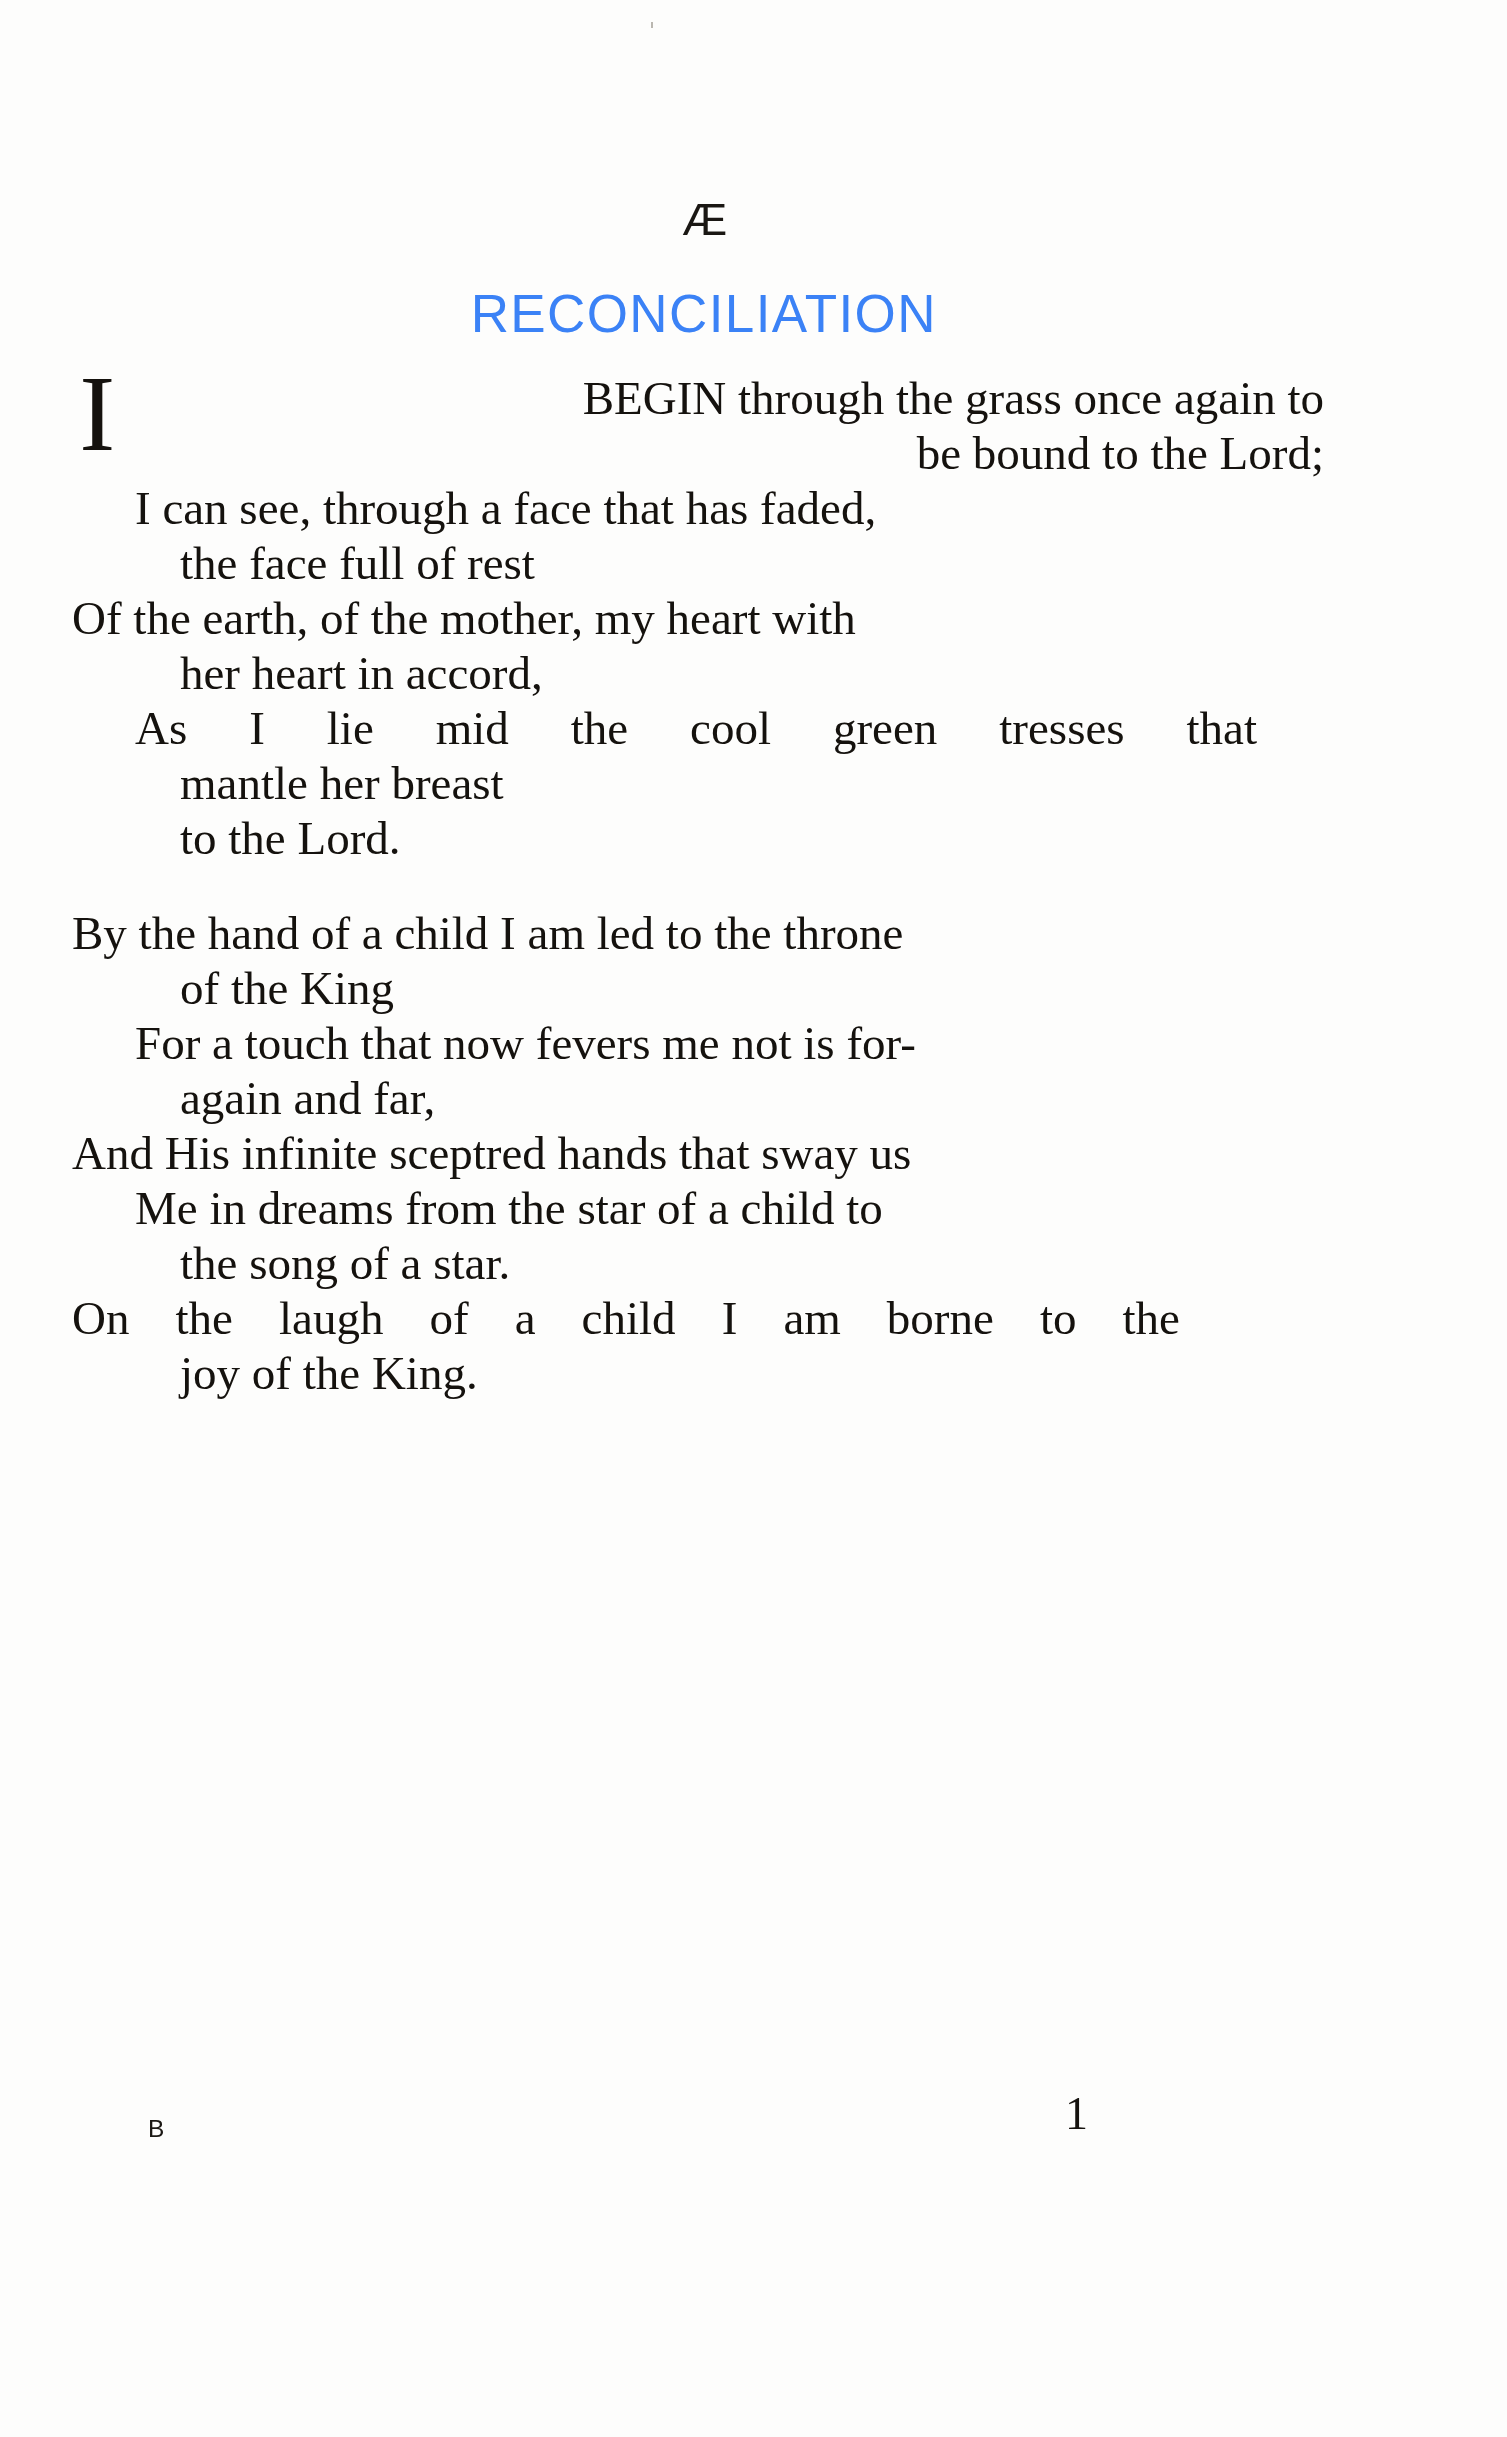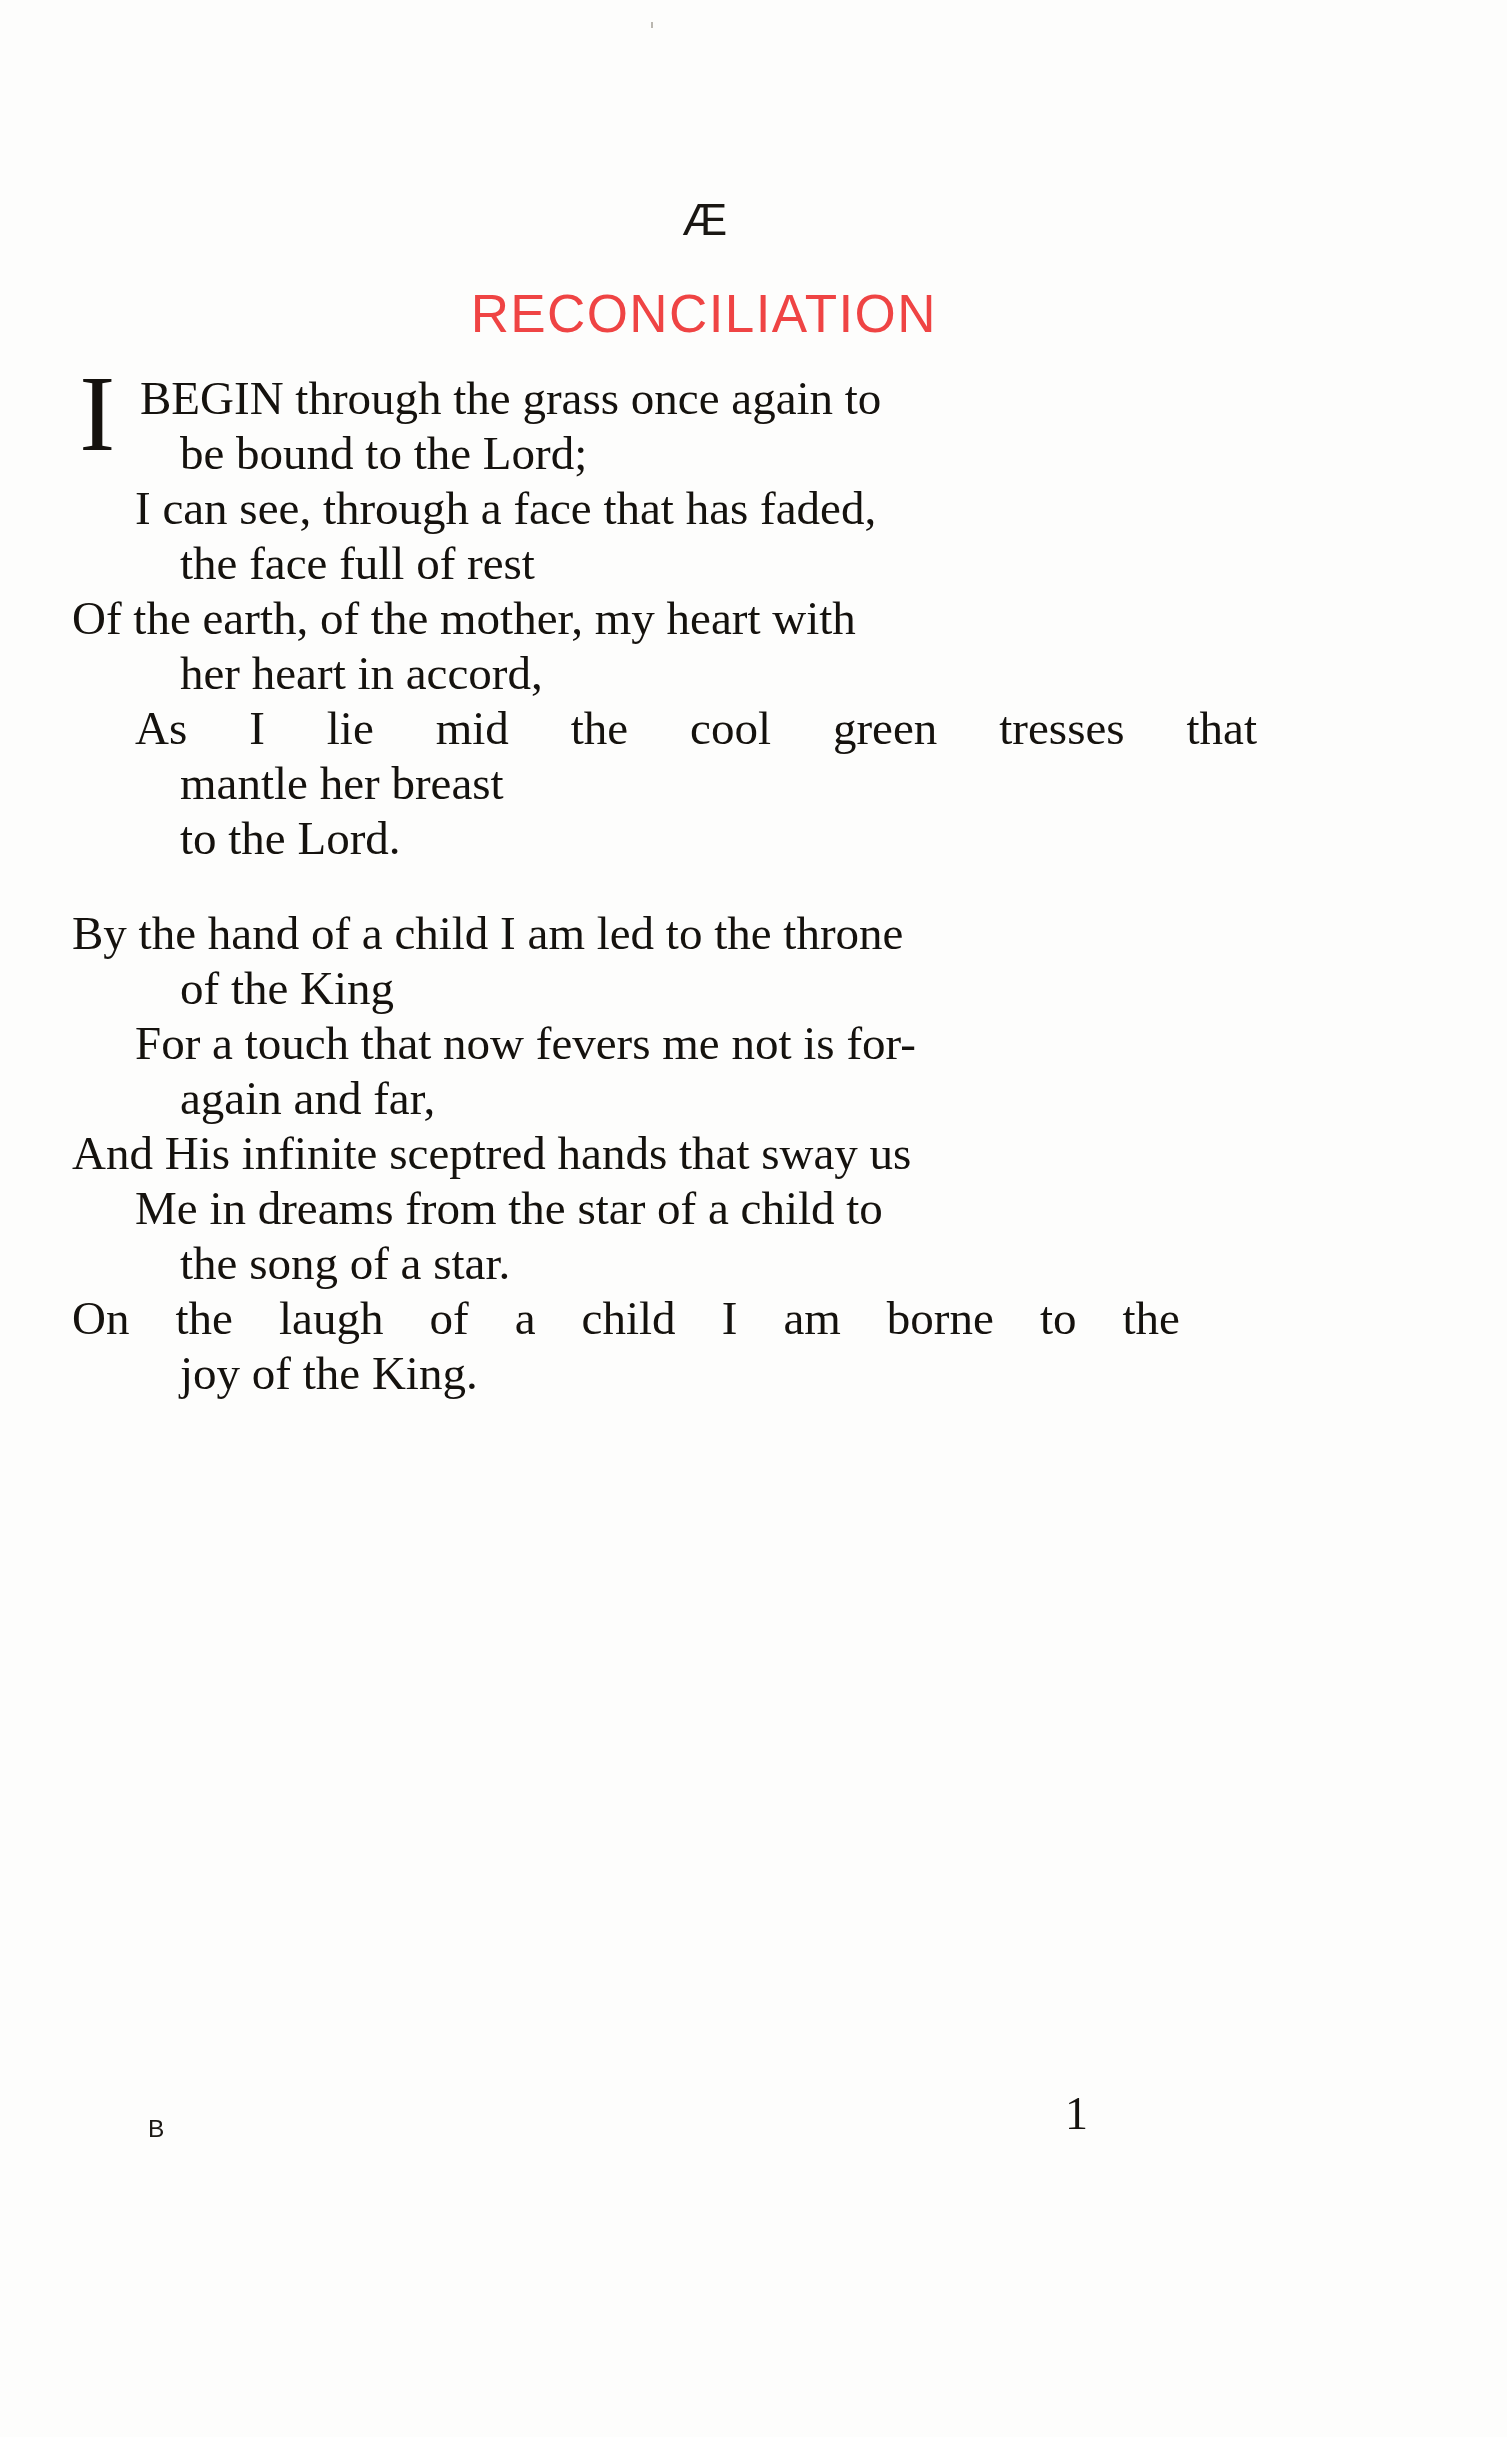--- a/index.html
+++ b/index.html
@@ -43,21 +43,21 @@
     padding-left: 14.4px;
     font-weight: 400;
   }
 
   
   .poem-title {
     text-align: center;
     font-family: "Liberation Sans", sans-serif;
     font-size: 53px;
     letter-spacing: 1.4px;
-    color: #ef4444;
+    color: #3b82f6;
     margin: 0 0 27px 0;
     padding-left: 11.5px;
     font-weight: 400;
   }
 
   .stanza {
     margin: 0 0 40px 0;
     padding: 0;
   }
   .stanza:last-child { margin-bottom: 8px; }
@@ -79,21 +79,21 @@
   }
   .dropcap {
     position: absolute;
     left: 7.2px;
     top: 1.4px;
     font-size: 108px;
     line-height: 0.78;
     font-family: "Liberation Serif", serif;
     color: #15120e;
   }
-  .after-cap { padding-left: 68px; }
+  .after-cap { padding-left: 68px; text-align: right; }
 
   
   .footer-sig {
     position: absolute;
     left: 148px;
     top: 2115px;
     font-family: "Liberation Sans", sans-serif;
     font-size: 24.5px;
     letter-spacing: 0.7px;
     color: #1b1814;

